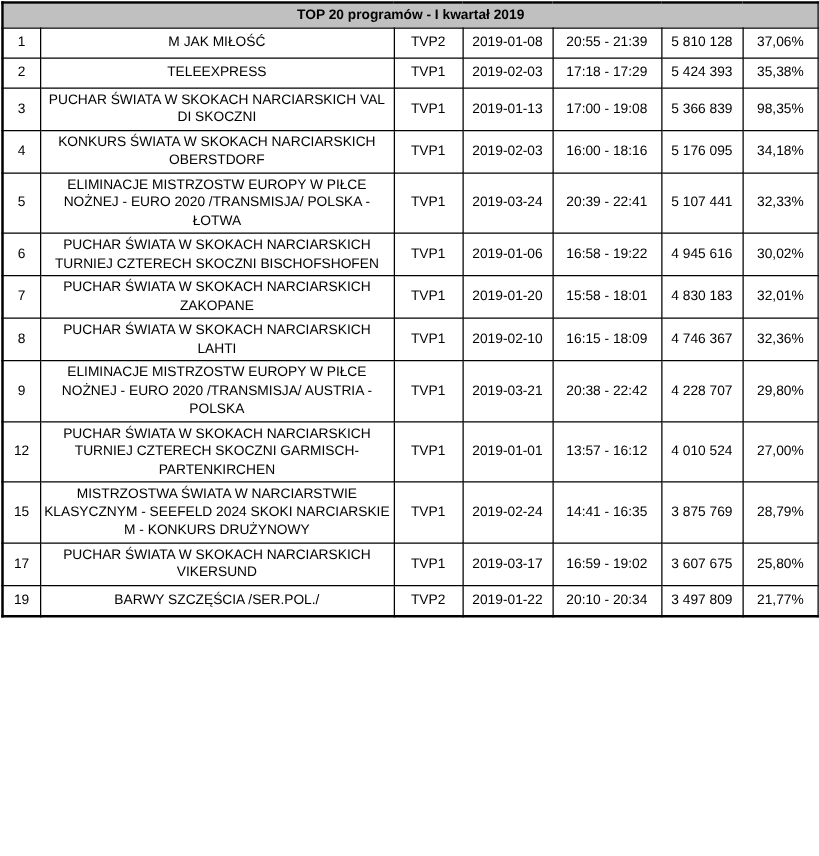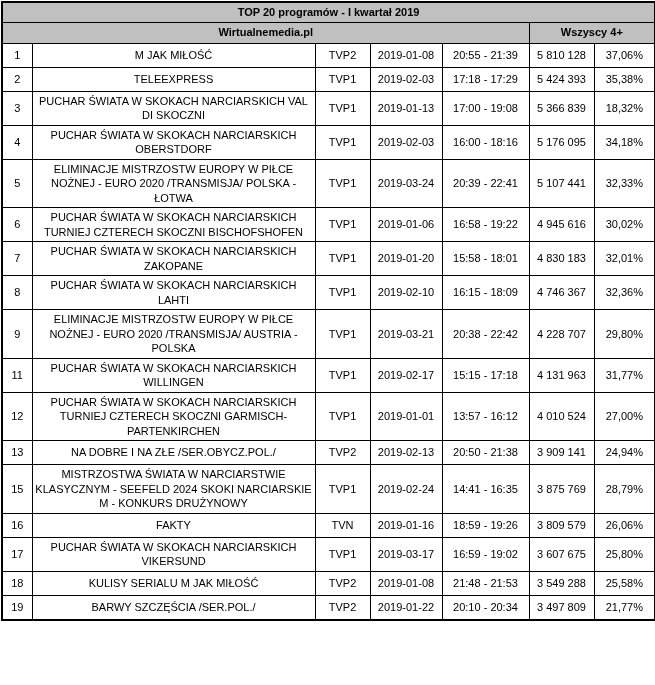--- a/index.html
+++ b/index.html
@@ -60,24 +60,20 @@
     <col style="width:55px">
     <col style="width:72px">
     <col style="width:87px">
     <col style="width:65px">
     <col style="width:61px">
   </colgroup>
   <thead>
     <tr>
       <th colspan="7" class="title-cell">TOP 20 programów - I kwartał 2019</th>
     </tr>
-    <tr>
-      <th colspan="5" class="source-cell">Wirtualnemedia.pl</th>
-      <th colspan="2" class="audience-cell">Wszyscy 4+</th>
-    </tr>
   </thead>
   <tbody>
   <tr>
     <td>1</td>
     <td>M JAK MIŁOŚĆ</td>
     <td>TVP2</td>
     <td>2019-01-08</td>
     <td>20:55 - 21:39</td>
     <td>5 810 128</td>
     <td>37,06%</td>
@@ -93,26 +89,26 @@
     <td>35,38%</td>
   </tr>
 
   <tr>
     <td>3</td>
     <td>PUCHAR ŚWIATA W SKOKACH NARCIARSKICH VAL DI SKOCZNI</td>
     <td>TVP1</td>
     <td>2019-01-13</td>
     <td>17:00 - 19:08</td>
     <td>5 366 839</td>
-    <td>18,32%</td>
+    <td>98,35%</td>
   </tr>
 
   <tr>
     <td>4</td>
-    <td>PUCHAR ŚWIATA W SKOKACH NARCIARSKICH OBERSTDORF</td>
+    <td>KONKURS ŚWIATA W SKOKACH NARCIARSKICH OBERSTDORF</td>
     <td>TVP1</td>
     <td>2019-02-03</td>
     <td>16:00 - 18:16</td>
     <td>5 176 095</td>
     <td>34,18%</td>
   </tr>
 
   <tr>
     <td>5</td>
     <td>ELIMINACJE MISTRZOSTW EUROPY W PIŁCE NOŻNEJ - EURO 2020 /TRANSMISJA/ POLSKA - ŁOTWA</td>
@@ -157,90 +153,54 @@
     <td>9</td>
     <td>ELIMINACJE MISTRZOSTW EUROPY W PIŁCE NOŻNEJ - EURO 2020 /TRANSMISJA/ AUSTRIA - POLSKA</td>
     <td>TVP1</td>
     <td>2019-03-21</td>
     <td>20:38 - 22:42</td>
     <td>4 228 707</td>
     <td>29,80%</td>
   </tr>
 
 
-  <tr>
-    <td>11</td>
-    <td>PUCHAR ŚWIATA W SKOKACH NARCIARSKICH WILLINGEN</td>
-    <td>TVP1</td>
-    <td>2019-02-17</td>
-    <td>15:15 - 17:18</td>
-    <td>4 131 963</td>
-    <td>31,77%</td>
-  </tr>
 
   <tr>
     <td>12</td>
     <td>PUCHAR ŚWIATA W SKOKACH NARCIARSKICH TURNIEJ CZTERECH SKOCZNI GARMISCH-PARTENKIRCHEN</td>
     <td>TVP1</td>
     <td>2019-01-01</td>
     <td>13:57 - 16:12</td>
     <td>4 010 524</td>
     <td>27,00%</td>
   </tr>
 
-  <tr>
-    <td>13</td>
-    <td>NA DOBRE I NA ZŁE /SER.OBYCZ.POL./</td>
-    <td>TVP2</td>
-    <td>2019-02-13</td>
-    <td>20:50 - 21:38</td>
-    <td>3 909 141</td>
-    <td>24,94%</td>
-  </tr>
 
 
   <tr>
     <td>15</td>
     <td>MISTRZOSTWA ŚWIATA W NARCIARSTWIE KLASYCZNYM - SEEFELD 2024 SKOKI NARCIARSKIE M - KONKURS DRUŻYNOWY</td>
     <td>TVP1</td>
     <td>2019-02-24</td>
     <td>14:41 - 16:35</td>
     <td>3 875 769</td>
     <td>28,79%</td>
   </tr>
 
-  <tr>
-    <td>16</td>
-    <td>FAKTY</td>
-    <td>TVN</td>
-    <td>2019-01-16</td>
-    <td>18:59 - 19:26</td>
-    <td>3 809 579</td>
-    <td>26,06%</td>
-  </tr>
 
   <tr>
     <td>17</td>
     <td>PUCHAR ŚWIATA W SKOKACH NARCIARSKICH VIKERSUND</td>
     <td>TVP1</td>
     <td>2019-03-17</td>
     <td>16:59 - 19:02</td>
     <td>3 607 675</td>
     <td>25,80%</td>
   </tr>
 
-  <tr>
-    <td>18</td>
-    <td>KULISY SERIALU M JAK MIŁOŚĆ</td>
-    <td>TVP2</td>
-    <td>2019-01-08</td>
-    <td>21:48 - 21:53</td>
-    <td>3 549 288</td>
-    <td>25,58%</td>
-  </tr>
 
   <tr>
     <td>19</td>
     <td>BARWY SZCZĘŚCIA /SER.POL./</td>
     <td>TVP2</td>
     <td>2019-01-22</td>
     <td>20:10 - 20:34</td>
     <td>3 497 809</td>
     <td>21,77%</td>
   </tr>

